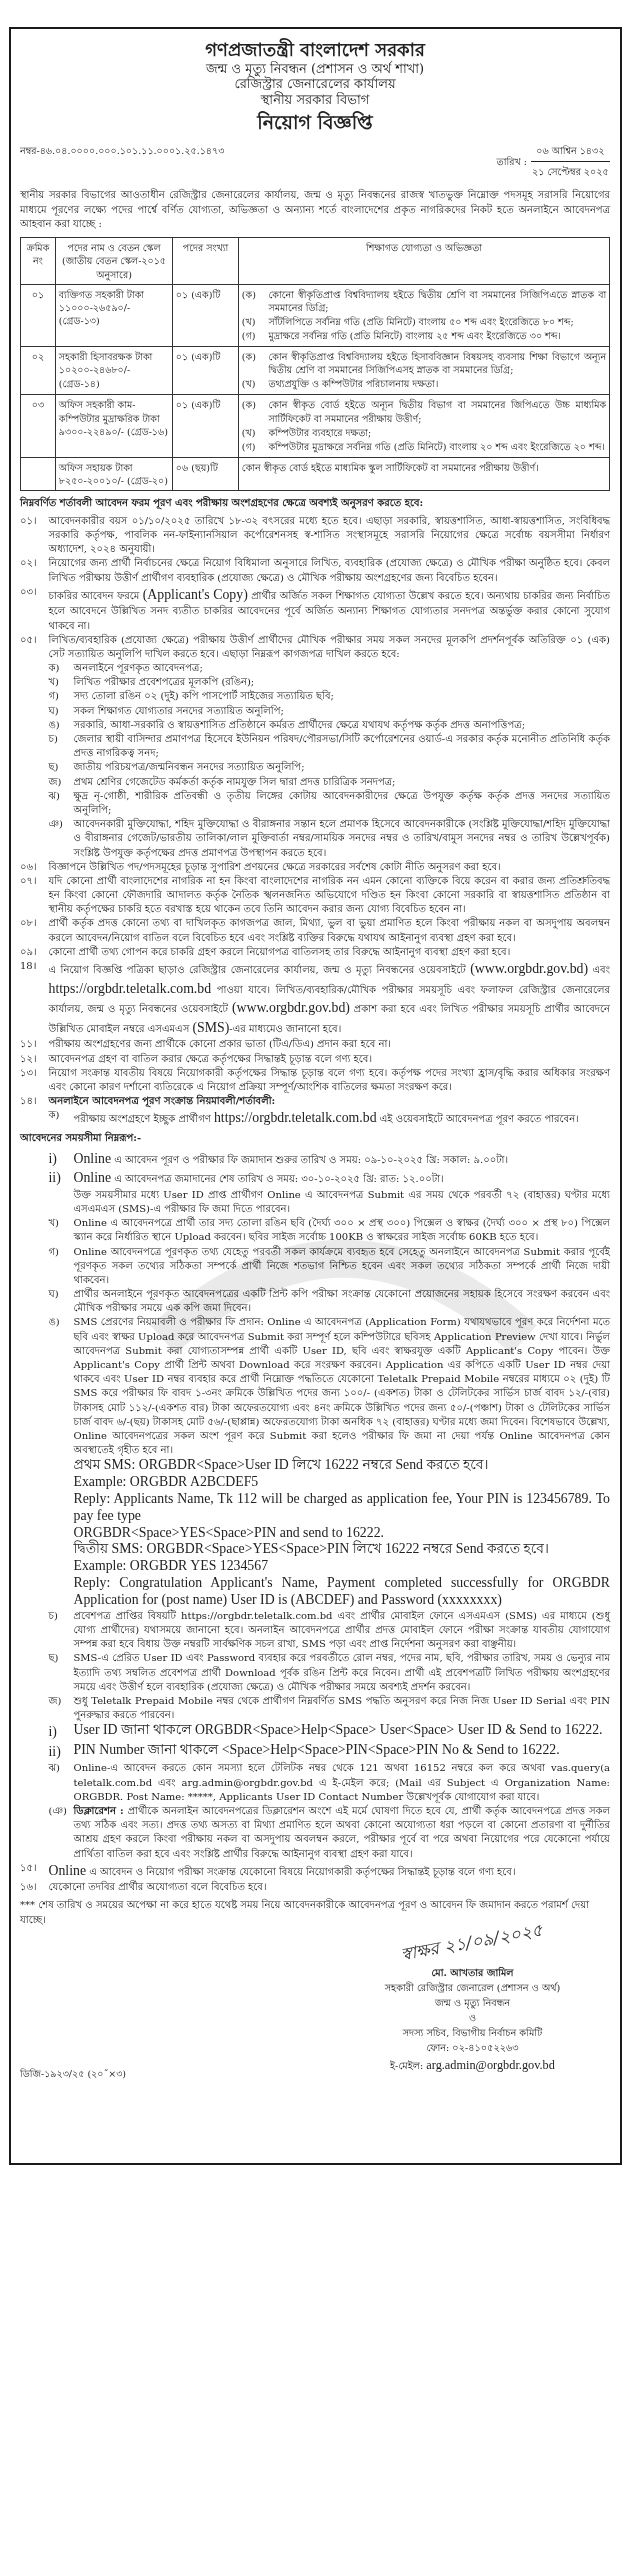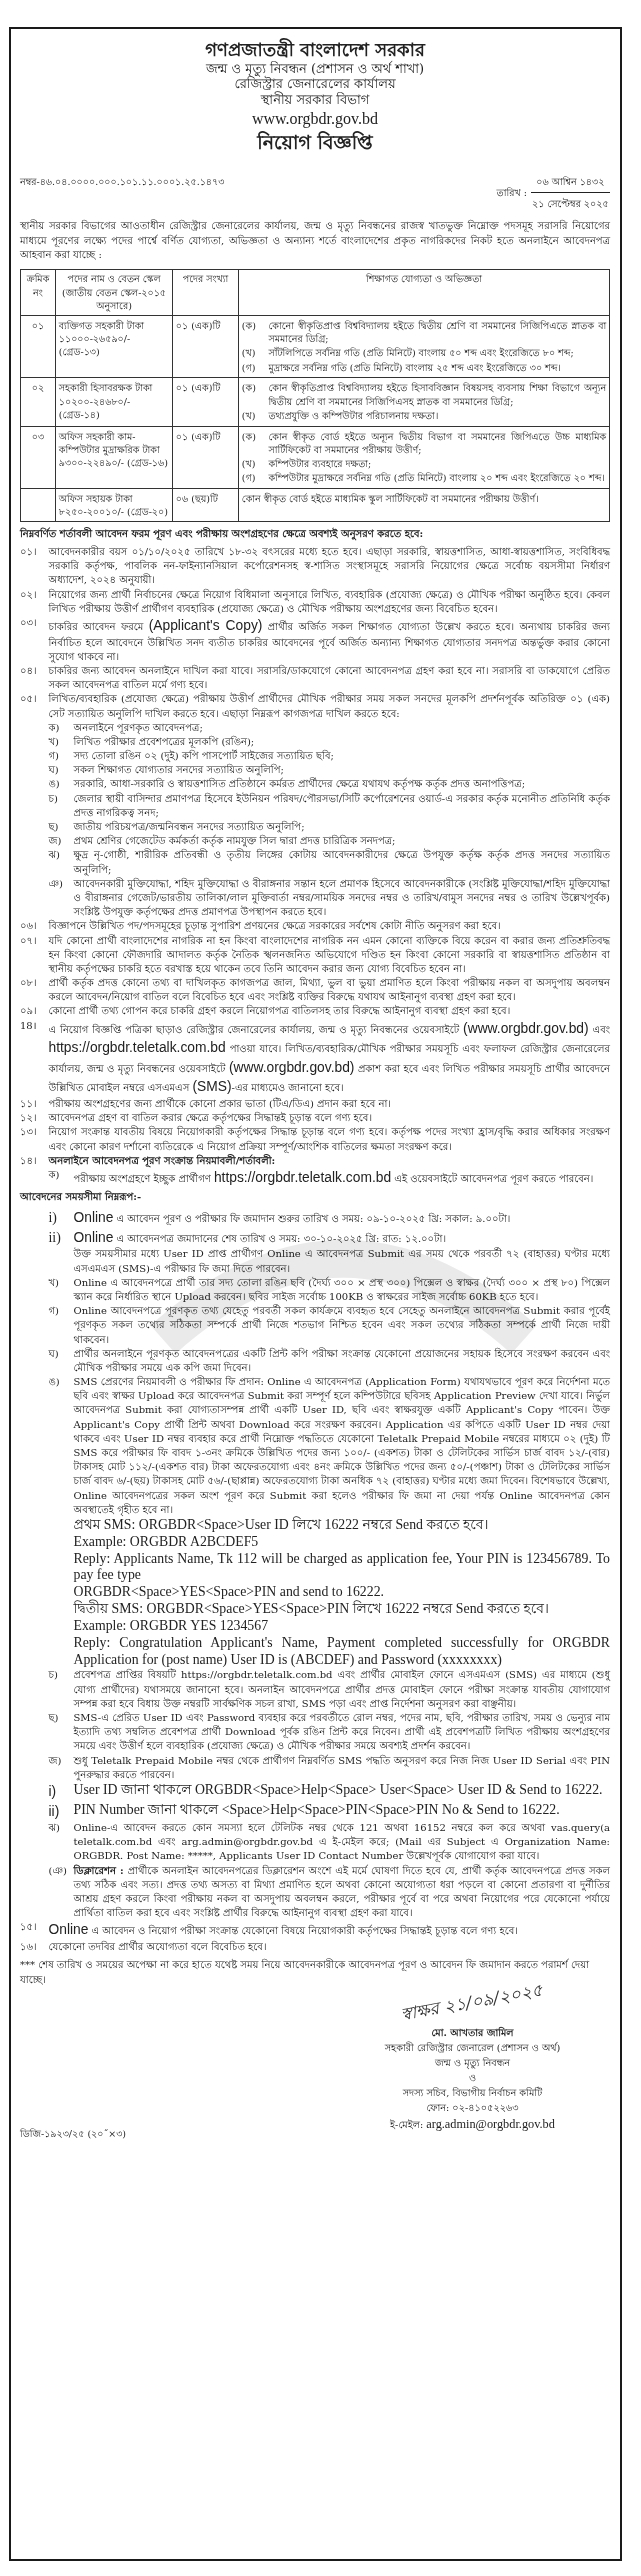--- a/index.html
+++ b/index.html
@@ -1,43 +1,43 @@
 <!DOCTYPE html>
 <html style="font-size:15px"><head>
 <meta charset="utf-8">
 <style>
   html, body { margin: 0; padding: 0; background: #ffffff; }
   body { width: 641px; height: 2576px; position: relative; overflow: hidden; font-family: "DejaVu Serif", serif; color: #222; }
-  .frame { position: absolute; left: 8.5px; top: 26.6px; width: 613px; height: 2534px; border: 2.8px solid #1a1a1a; box-sizing: border-box; background: #fff; }
+  .frame { position: absolute; left: 8.5px; top: 26.6px; width: 613px; height: 2138px; border: 2.8px solid #1a1a1a; box-sizing: border-box; background: #fff; }
   .inner { padding: 3.8px 9.5px 0 9.5px; }
   .hdr { text-align: center; line-height: 1.15; }
   .h-gov { font-size: 18px; font-weight: bold; margin-top: 7.6px; }
   .h-sub { font-size: 13px; margin-top: 0.9px; }
   .h-web { font-size: 16px; font-family: "Liberation Serif", serif; margin-top: 1.9px; }
   .h-title { font-size: 19px; font-weight: bold; margin-top: 3.8px; }
-  .memo-row { display: flex; justify-content: space-between; align-items: flex-start; font-size: 9.5px; margin-top: 21px; }
+  .memo-row { display: flex; justify-content: space-between; align-items: flex-start; font-size: 9.5px; margin-top: 10px; }
   .date-box { display: flex; align-items: center; }
   .date-stack { text-align: center; margin-left: 3.8px; font-size: 9.5px; }
   .date-stack .d1 { border-bottom: 0.9px solid #222; padding: 0 5.7px 1.9px; }
   .date-stack .d2 { padding-top: 3.8px; }
   p.txt { font-size: 10px; line-height: 1.45; text-align: justify; margin: 7.6px 0 5.7px; }
   table.posts { width: 100%; border-collapse: collapse; font-size: 9.5px; line-height: 1.4; }
   table.posts td, table.posts th { border: 0.9px solid #333; vertical-align: top; padding: 2.8px 2.8px; font-weight: normal; }
   table.posts th { text-align: center; }
   .qual { display: flex; margin: 0 0 0.9px; }
   .qual .qk { width: 26.6px; flex: none; }
   .qual .qv { flex: 1; text-align: justify; }
   .cond-head { font-size: 10px; font-weight: bold; margin: 3.8px 0 1.9px; }
   .cond { display: flex; font-size: 10px; line-height: 1.42; margin: 0; }
   .cond .cn { width: 28.5px; flex: none; }
   .cond .cb { flex: 1; text-align: justify; }
   .sub { display: flex; font-size: 10px; line-height: 1.42; padding-left: 28.5px; }
   .sub .sk { width: 25px; flex: none; }
   .sub .sv { flex: 1; text-align: justify; }
-  .en { font-family: Liberation Sans, sans-serif; font-size: 13.8px; }
+  .en { font-family: Liberation Serif, serif; font-size: 13.8px; }
   .en-block { font-family: "Liberation Serif", serif; font-size: 13.8px; line-height: 1.22; text-align: justify; }
   .deadline-head { font-size: 10px; font-weight: bold; margin: 1.9px 0; }
   .rom { display: flex; padding-left: 28.5px; font-size: 10px; line-height: 1.42; }
   .rom .rk { width: 25px; flex: none; font-family: "Liberation Serif", serif; font-size: 13.8px; }
   .rom .rv { flex: 1; text-align: justify; }
   .stars { font-size: 10px; line-height: 1.5; margin-top: 2.8px; }
   .sign-area { position: relative; height: 157px; }
   .signature { position: absolute; right: 66px; top: 1.9px; font-family: "DejaVu Serif", serif; font-style: italic; font-size: 17px; transform: rotate(-10deg); color: #333; }
   .sign-block { position: absolute; right: 9.5px; top: 38px; width: 256px; text-align: center; font-size: 9.7px; line-height: 1.55; }
   .sign-block .nm { font-weight: bold; }
@@ -51,21 +51,20 @@
 <div class="frame">
   <svg class="watermark" viewBox="0 0 420 200">
     <path d="M20 150 Q210 -20 400 150" stroke="#000" stroke-width="40" fill="none"></path>
   </svg>
   <div class="inner">
     <div class="hdr">
       <div class="h-gov">গণপ্রজাতন্ত্রী বাংলাদেশ সরকার</div>
       <div class="h-sub">জন্ম ও মৃত্যু নিবন্ধন (প্রশাসন ও অর্থ শাখা)</div>
       <div class="h-sub">রেজিস্ট্রার জেনারেলের কার্যালয়</div>
       <div class="h-sub">স্থানীয় সরকার বিভাগ</div>
-      <div class="h-web">www.orgbdr.gov.bd</div>
       <div class="h-title">নিয়োগ বিজ্ঞপ্তি</div>
     </div>
 
     <div class="memo-row">
       <span>নম্বর-৪৬.০৪.০০০০.০০০.১০১.১১.০০০১.২৫.১৪৭৩</span>
       <span class="date-box">
         <span>তারিখ :</span>
         <span class="date-stack">
           <div class="d1">০৬ আশ্বিন ১৪৩২</div>
           <div class="d2">২১ সেপ্টেম্বর ২০২৫</div>
@@ -166,24 +165,20 @@
       </div>
     <div class="cond">
         <span class="cn">০২।</span>
         <span class="cb">নিয়োগের জন্য প্রার্থী নির্বাচনের ক্ষেত্রে নিয়োগ বিধিমালা অনুসারে লিখিত, ব্যবহারিক (প্রযোজ্য ক্ষেত্রে) ও মৌখিক পরীক্ষা অনুষ্ঠিত হবে। কেবল লিখিত পরীক্ষায় উত্তীর্ণ প্রার্থীগণ ব্যবহারিক (প্রযোজ্য ক্ষেত্রে) ও মৌখিক পরীক্ষায় অংশগ্রহণের জন্য বিবেচিত হবেন।</span>
       </div>
     <div class="cond">
         <span class="cn">০৩।</span>
         <span class="cb"><span>চাকরির আবেদন ফরমে </span><span class="en">(Applicant's Copy)</span><span> প্রার্থীর অর্জিত সকল শিক্ষাগত যোগ্যতা উল্লেখ করতে হবে। অন্যথায় চাকরির জন্য নির্বাচিত হলে আবেদনে উল্লিখিত সনদ ব্যতীত চাকরির আবেদনের পূর্বে অর্জিত অন্যান্য শিক্ষাগত যোগ্যতার সনদপত্র অন্তর্ভুক্ত করার কোনো সুযোগ থাকবে না।</span></span>
       </div>
     <div class="cond">
-        <span class="cn">০৪।</span>
-        <span class="cb">চাকরির জন্য আবেদন অনলাইনে দাখিল করা যাবে। সরাসরি/ডাকযোগে কোনো আবেদনপত্র গ্রহণ করা হবে না। সরাসরি বা ডাকযোগে প্রেরিত সকল আবেদনপত্র বাতিল মর্মে গণ্য হবে।</span>
-      </div>
-    <div class="cond">
         <span class="cn">০৫।</span>
         <span class="cb">লিখিত/ব্যবহারিক (প্রযোজ্য ক্ষেত্রে) পরীক্ষায় উত্তীর্ণ প্রার্থীদের মৌখিক পরীক্ষার সময় সকল সনদের মূলকপি প্রদর্শনপূর্বক অতিরিক্ত ০১ (এক) সেট সত্যায়িত অনুলিপি দাখিল করতে হবে। এছাড়া নিম্নরূপ কাগজপত্র দাখিল করতে হবে:</span>
       </div>
     <div id="c05-items">
         <div class="sub">
           <span class="sk">ক)</span>
           <span class="sv">অনলাইনে পূরণকৃত আবেদনপত্র;</span>
         </div>
         <div class="sub">
           <span class="sk">খ)</span>

